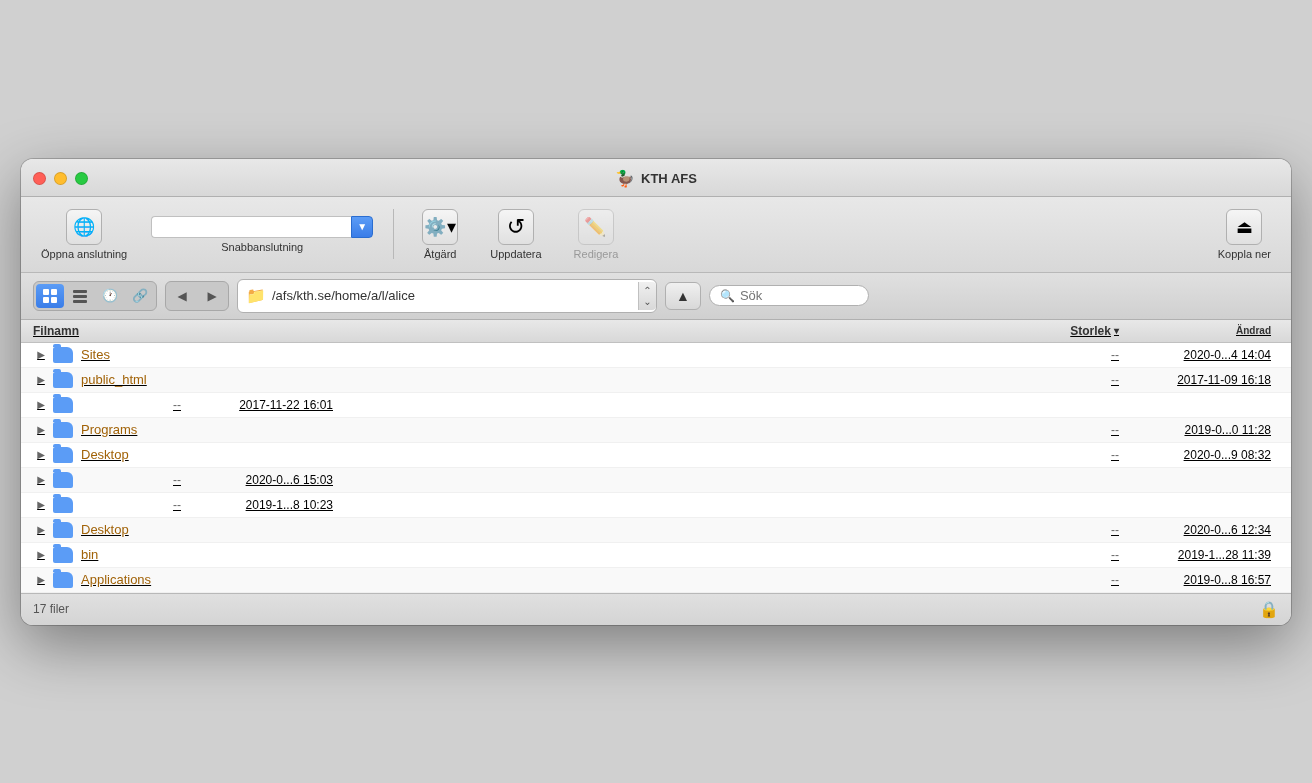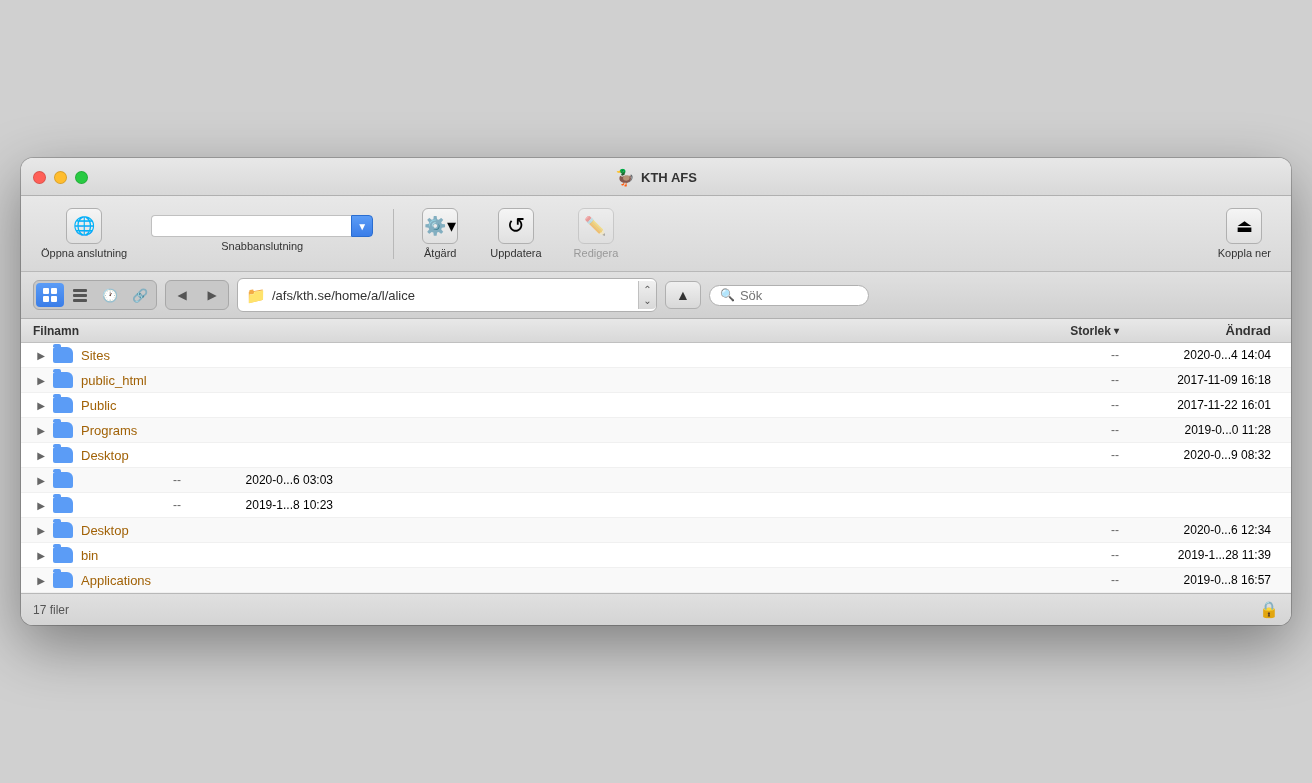--- a/index.html
+++ b/index.html
@@ -265,20 +265,21 @@
       font-size: 13px;
       color: #7f1d1d;
       width: 100%;
       background: transparent;
     }
     
     .file-list-container {
       flex: 1;
       background: white;
       overflow-y: auto;
+      text-decoration: underline;
     }
     .file-list-header {
       display: flex;
       align-items: center;
       padding: 4px 12px;
       background: linear-gradient(to bottom, #e8e8e8, #d8d8d8);
       border-bottom: 1px solid #c0c0c0;
       position: sticky;
       top: 0;
     }
@@ -295,21 +296,21 @@
       color: #333;
       text-align: right;
       display: flex;
       align-items: center;
       justify-content: flex-end;
       gap: 3px;
     }
     .sort-arrow { font-size: 10px; }
     .col-modified {
       width: 160px;
-      font-size: 13px;
+      font-size: 10px;
       font-weight: 600;
       color: #333;
       text-align: right;
       padding-right: 8px;
     }
     .file-row {
       display: flex;
       align-items: center;
       padding: 4px 12px;
       border-bottom: 1px solid #f0f0f0;
@@ -501,21 +502,20 @@
         <div class="file-row">
       <div class="expand-arrow">▶</div>
       <div class="folder-icon"></div>
       <div class="file-name">public_html</div>
       <div class="file-size">--</div>
       <div class="file-date">2017-11-09 16:18</div>
     </div>
         <div class="file-row">
       <div class="expand-arrow">▶</div>
       <div class="folder-icon"></div>
-      <div class="file-name">Public</div>
       <div class="file-size">--</div>
       <div class="file-date">2017-11-22 16:01</div>
     </div>
         <div class="file-row">
       <div class="expand-arrow">▶</div>
       <div class="folder-icon"></div>
       <div class="file-name">Programs</div>
       <div class="file-size">--</div>
       <div class="file-date">2019-0...0 11:28</div>
     </div>
@@ -523,21 +523,21 @@
       <div class="expand-arrow">▶</div>
       <div class="folder-icon"></div>
       <div class="file-name">Desktop</div>
       <div class="file-size">--</div>
       <div class="file-date">2020-0...9 08:32</div>
     </div>
         <div class="file-row">
       <div class="expand-arrow">▶</div>
       <div class="folder-icon"></div>
       <div class="file-size">--</div>
-      <div class="file-date">2020-0...6 03:03</div>
+      <div class="file-date">2020-0...6 15:03</div>
     </div>
         <div class="file-row">
       <div class="expand-arrow">▶</div>
       <div class="folder-icon"></div>
       <div class="file-size">--</div>
       <div class="file-date">2019-1...8 10:23</div>
     </div>
         <div class="file-row">
       <div class="expand-arrow">▶</div>
       <div class="folder-icon"></div>

